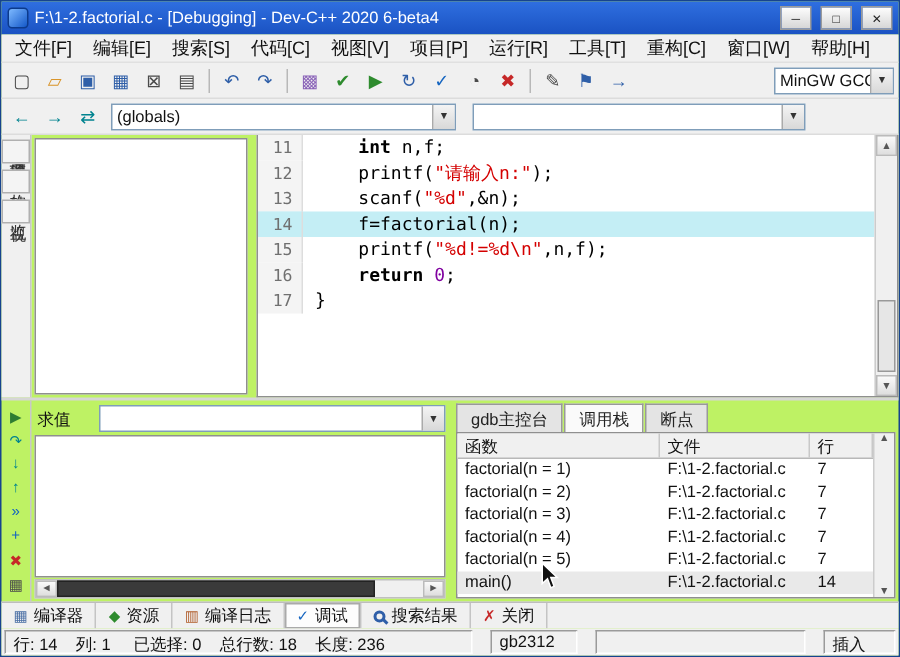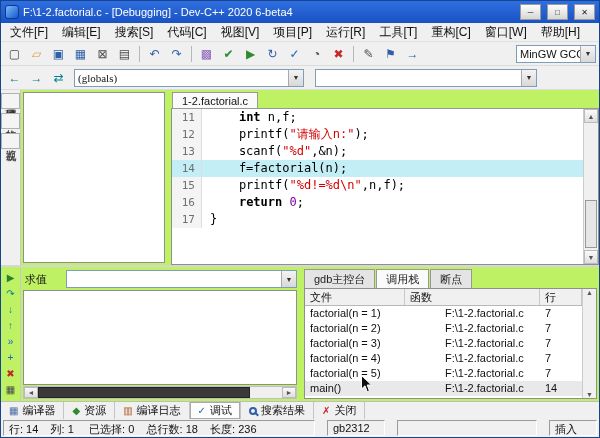--- a/index.html
+++ b/index.html
@@ -32,21 +32,21 @@
              font-size:12px; border:1px solid transparent; }
   .tb-sep { width:1px; height:16px; background:#b8b8b8; margin:0 3px; }
   .spacer { flex:1; }
   .combo { display:inline-flex; align-items:center; background:#fff;
            border:1px solid #7f9db9; height:18px; }
   .combo-val { flex:1; padding:0 3px; font-size:11px; white-space:nowrap; overflow:hidden; color:#111; }
   .combo-arrow { width:15px; height:16px; background:linear-gradient(#f4f4f4,#d8d8d8);
                  border-left:1px solid #aaa; font-size:7px; color:#333; display:flex;
                  align-items:center; justify-content:center; flex:none; }
   .compiler-combo { width:80px; }
-  .globals-combo { width:230px; margin-left:4px;font-family:Liberation Serif, serif; }
+  .globals-combo { width:230px; margin-left:4px; }
   .members-combo { width:222px; margin-left:10px; }
 
   
   .main { flex:1; display:flex; min-height:0; }
   .side-strip { width:20px; background:#f0f0f0; border-right:1px solid #c8c8c8;
                 display:flex; flex-direction:column; align-items:center; padding-top:3px;
                 gap:4px; flex:none; }
   .side-tab { writing-mode:vertical-rl; font-size:11px; color:#333; background:#f4f4f4;
               border:1px solid #b0b0b0; padding:7px 1px; }
   .project-panel { width:142px; background:#fff; border:1px solid #8f8f8f; margin:2px;
@@ -213,23 +213,20 @@
 
   <div class="main">
     <div class="side-strip">
         <span class="side-tab">项目管理</span>
         <span class="side-tab">结构</span>
         <span class="side-tab">监视</span>
       </div>
     <div class="project-panel"></div>
     <div class="vsplit"></div>
     <div class="editor-col">
-      <div class="tabstrip">
-        <div class="editor-tab">1-2.factorial.c</div>
-      </div>
       <div class="editor-wrap">
         <div class="editor-lines">
             <div class="line"><span class="gut">11</span><span class="codeseg"><span class="pl">    </span><span class="kw">int</span><span class="pl"> n,f;</span></span></div>
             <div class="line"><span class="gut">12</span><span class="codeseg"><span class="pl">    printf(</span><span class="st">"请输入n:"</span><span class="pl">);</span></span></div>
             <div class="line"><span class="gut">13</span><span class="codeseg"><span class="pl">    scanf(</span><span class="st">"%d"</span><span class="pl">,&amp;n);</span></span></div>
             <div class="line current"><span class="gut">14</span><span class="codeseg"><span class="pl">    f=factorial(n);</span></span></div>
             <div class="line"><span class="gut">15</span><span class="codeseg"><span class="pl">    printf(</span><span class="st">"%d!=%d\n"</span><span class="pl">,n,f);</span></span></div>
             <div class="line"><span class="gut">16</span><span class="codeseg"><span class="pl">    </span><span class="kw">return</span><span class="pl"> </span><span class="nu">0</span><span class="pl">;</span></span></div>
             <div class="line"><span class="gut">17</span><span class="codeseg"><span class="pl">}</span></span></div>
           </div>
@@ -274,22 +271,22 @@
     <div class="vsplit"></div>
     <div class="stack-panel">
       <div class="gdb-tabs">
           <span class="gdb-tab">gdb主控台</span>
           <span class="gdb-tab active">调用栈</span>
           <span class="gdb-tab">断点</span>
         </div>
       <div class="stack-table">
         <div class="stack-inner">
           <div class="stack-header">
+              <span class="hc c0">函数</span>
               <span class="hc c1">文件</span>
-              <span class="hc c0">函数</span>
               <span class="hc c2">行</span>
             </div>
           <div class="stack-rows">
               <div class="stack-row">
                 <span class="rc c0">factorial(n = 1)</span>
                 <span class="rc c1">F:\1-2.factorial.c</span>
                 <span class="rc c2">7</span>
               </div>
               <div class="stack-row">
                 <span class="rc c0">factorial(n = 2)</span>

